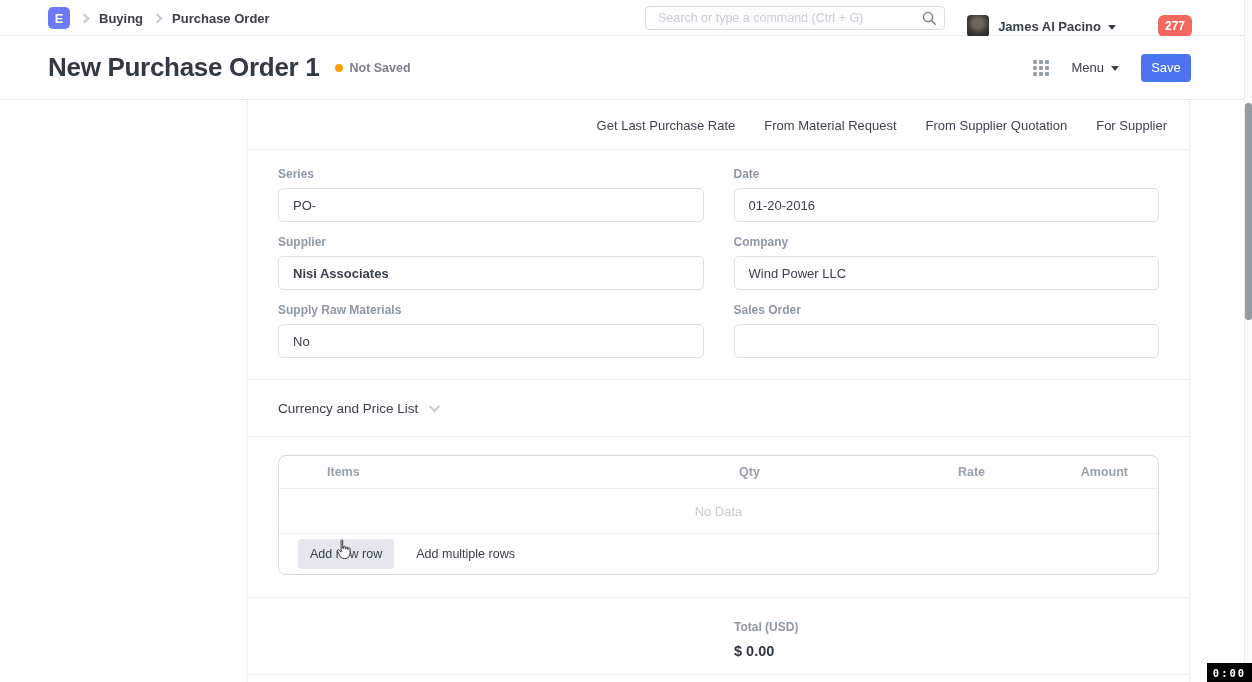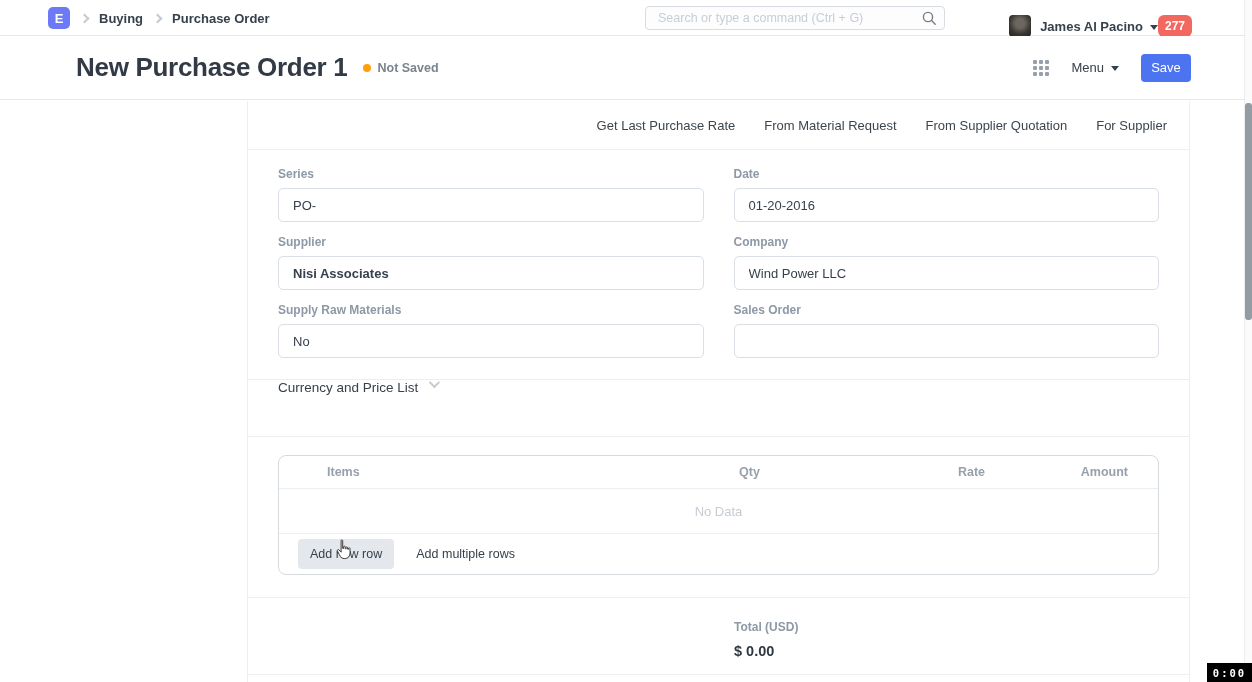--- a/index.html
+++ b/index.html
@@ -19,26 +19,26 @@
   .nav-search input { width:100%; height:100%; border:1px solid #d7dde2; border-radius:4px; background:#fdfdfe;
           font-family:"Liberation Sans",sans-serif; font-size:12.5px; color:#36414c; padding:0 30px 0 12px; outline:none; }
   .nav-search input::placeholder { color:#c6ced6; }
   .search-icon { position:absolute; right:8px; top:4px; }
   .nav-right { position:absolute; right:60px; top:8px; height:36px; display:flex; align-items:center; }
   .avatar { width:22px; height:22px; border-radius:4px; margin-right:9px; cursor:pointer;
           background:radial-gradient(circle at 50% 38%, #6d665e 0 26%, #3a3733 60%, #23211f 100%); }
   .user-name { font-size:13px; font-weight:700; color:#36414c; cursor:pointer; }
   .caret-down { display:inline-block; width:0; height:0; border-left:4px solid transparent;
           border-right:4px solid transparent; border-top:5px solid #36414c; margin-left:7px; vertical-align:middle; }
-  .notif-badge { min-width:34px; height:22px; border-radius:6px; background:#f2685e; color:#fff;
+  .notif-badge { margin-left:42px; min-width:34px; height:22px; border-radius:6px; background:#f2685e; color:#fff;
           font-size:12px; font-weight:700; display:flex; align-items:center; justify-content:center; cursor:pointer; }
 
   
   .page-head { position:relative; height:64px; background:#fff; border-bottom:1px solid #e6e9ec;
-          display:flex; align-items:center; justify-content:space-between; padding:0 61px 0 76px; }
+          display:flex; align-items:center; justify-content:space-between; padding:0 61px 0 48px; }
   .title-wrap { display:flex; align-items:center; }
   .page-title { font-size:26px; font-weight:700; color:#323a45; letter-spacing:-0.3px; }
   .status-dot { width:8px; height:8px; border-radius:50%; background:#ffa00a; margin-left:16px; }
   .status-text { font-size:12.5px; font-weight:700; color:#79848f; margin-left:6px; }
   .head-actions { display:flex; align-items:center; gap:22px; }
   .grid-icon { display:grid; grid-template-columns:repeat(3,4px); grid-auto-rows:4px; gap:2px; cursor:pointer; }
   .grid-icon span { background:#98a1aa; border-radius:1px; }
   .menu-btn { font-size:13px; color:#36414c; cursor:pointer; }
   .save-btn { width:50px; height:28px; background:#4d74f0; border:none; border-radius:4px; color:#fff;
           font-family:"Liberation Sans",sans-serif; font-size:13px; cursor:pointer; }
@@ -50,21 +50,21 @@
           padding-right:22px; border-bottom:1px solid #ebeff2; }
   .action-link { font-size:13px; color:#3c454e; cursor:pointer; }
 
   .form-grid { display:grid; grid-template-columns:1fr 1fr; column-gap:30px; row-gap:13px;
           padding:17px 30px 21px 30px; border-bottom:1px solid #ebeff2; }
   .field-label { font-size:12px; font-weight:700; color:#8d99a6; margin-bottom:7px; }
   .field input { width:100%; height:30px; border:1px solid #d9dfe4; border-radius:5px; background:#fff;
           font-family:"Liberation Sans",sans-serif; font-size:13px; color:#36414c; padding:16px 14px; outline:none; }
   .field input.bold { font-weight:700; }
 
-  .section-head { height:57px; display:flex; align-items:flex-start; padding-left:30px; gap:11px;
+  .section-head { height:57px; display:flex; align-items:center; padding-left:30px; gap:11px;
           border-bottom:1px solid #ebeff2; cursor:pointer; }
   .section-title { font-size:13.5px; color:#36414c; }
   .chev-down { width:8px; height:8px; border-right:2px solid #c6ccd2; border-bottom:2px solid #c6ccd2;
           transform:rotate(45deg) translateY(-2px); display:inline-block; }
 
   .items-section { padding:18px 30px 22px 30px; border-bottom:1px solid #ebeff2; }
   .grid-card { border:1px solid #d4dade; border-radius:8px; }
   .grid-header { height:33px; display:flex; align-items:center; border-bottom:1px solid #ebeff2;
           font-size:12.5px; font-weight:700; color:#98a1ab; padding-right:30px; }
   .col-items { flex:1; padding-left:48px; }

